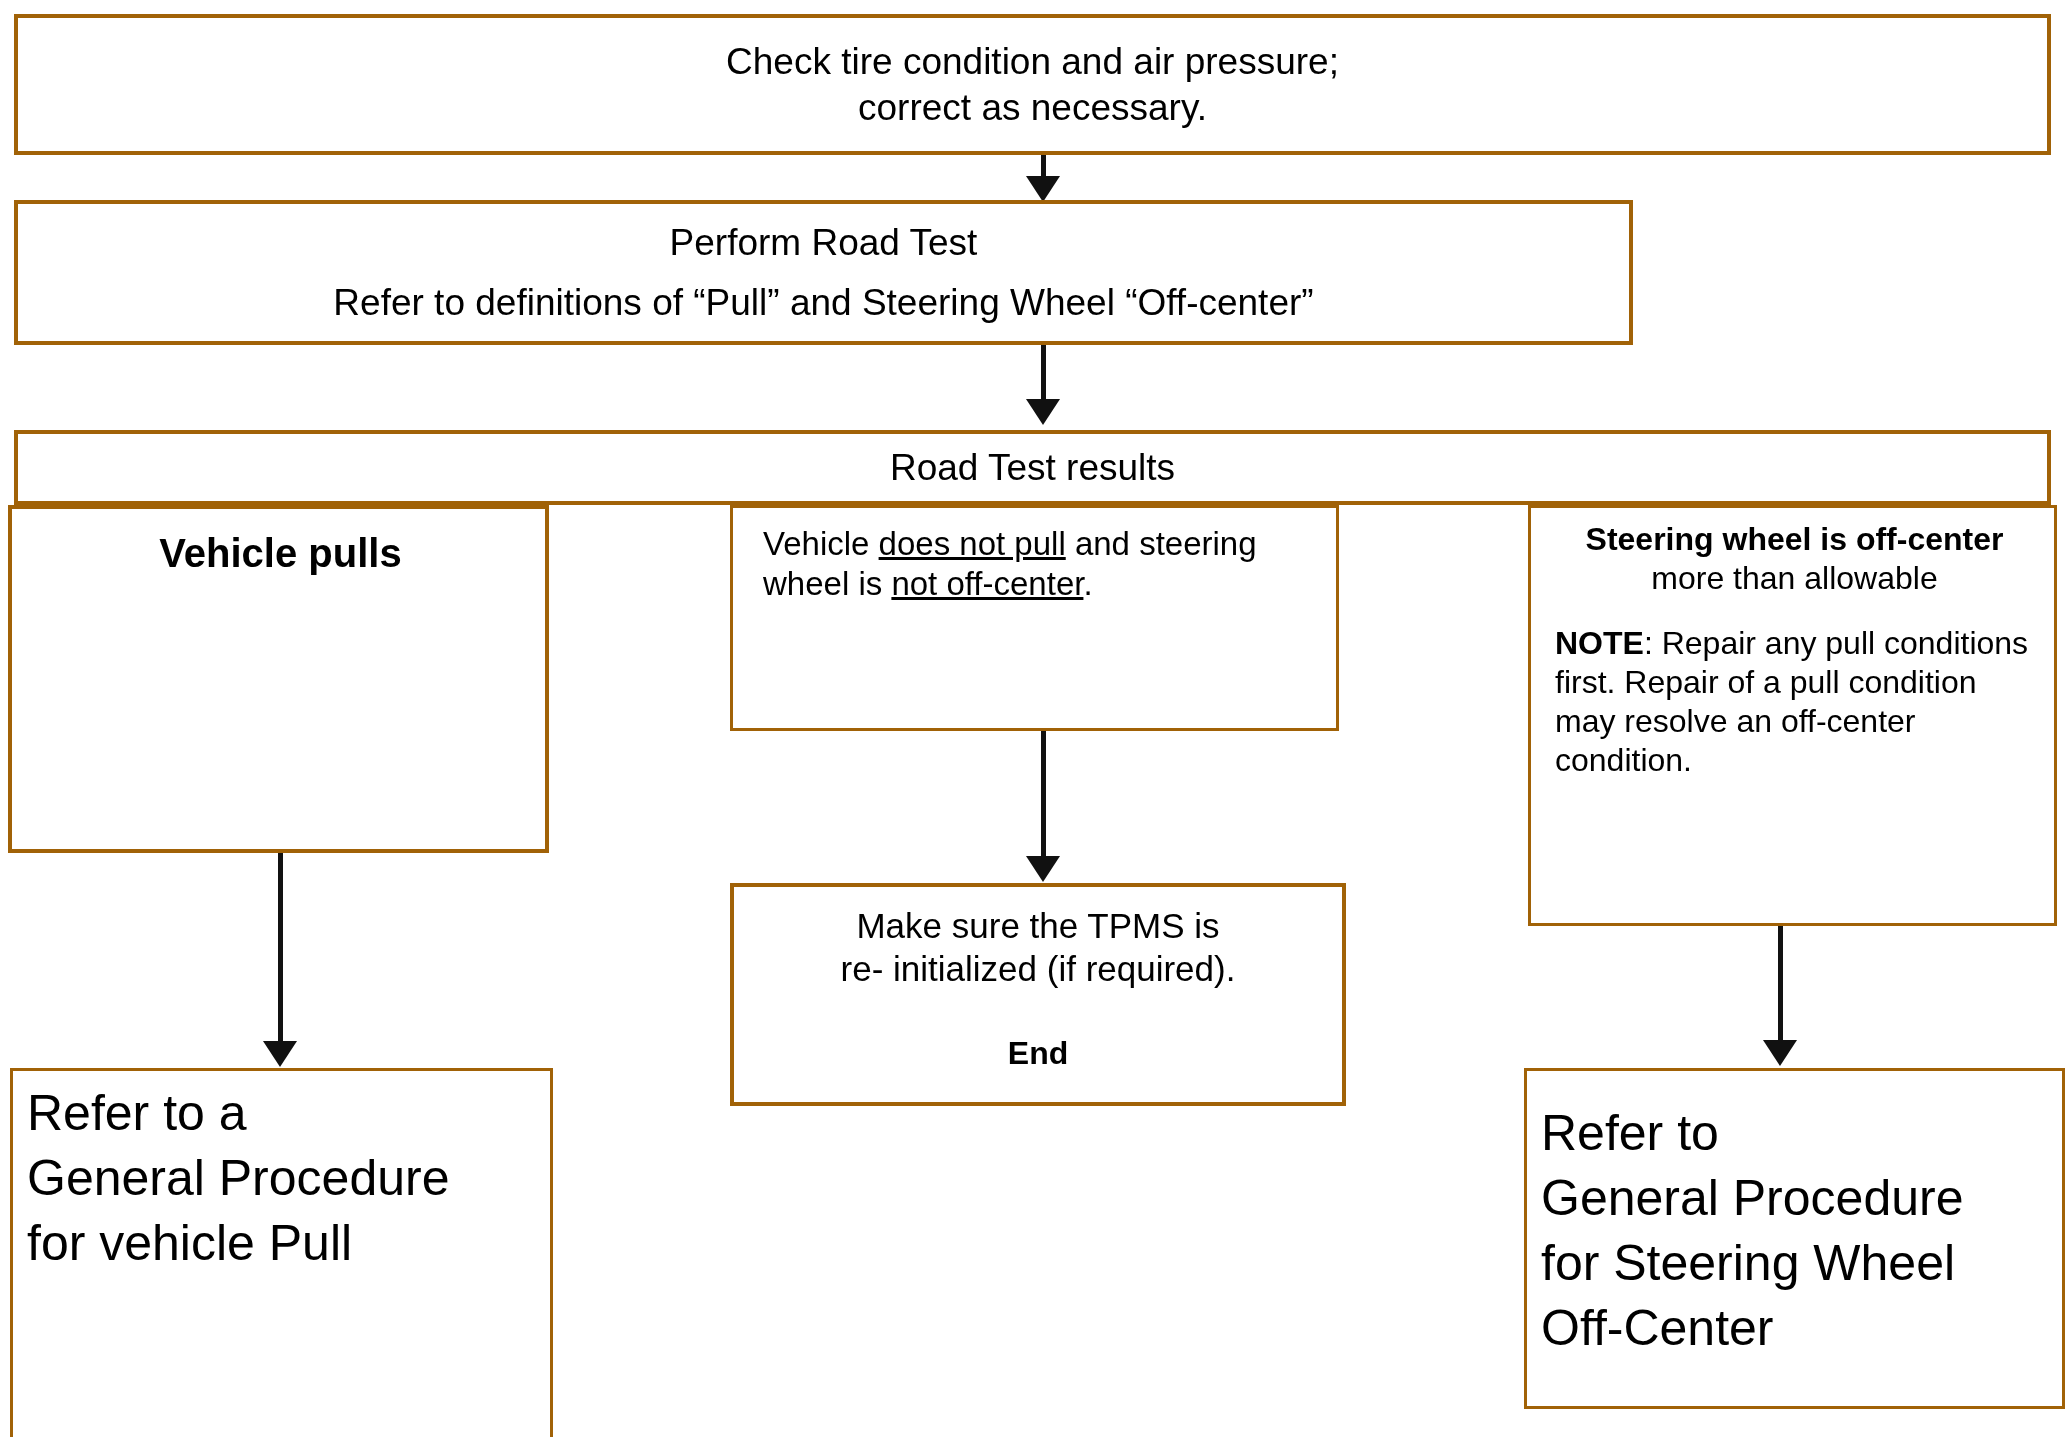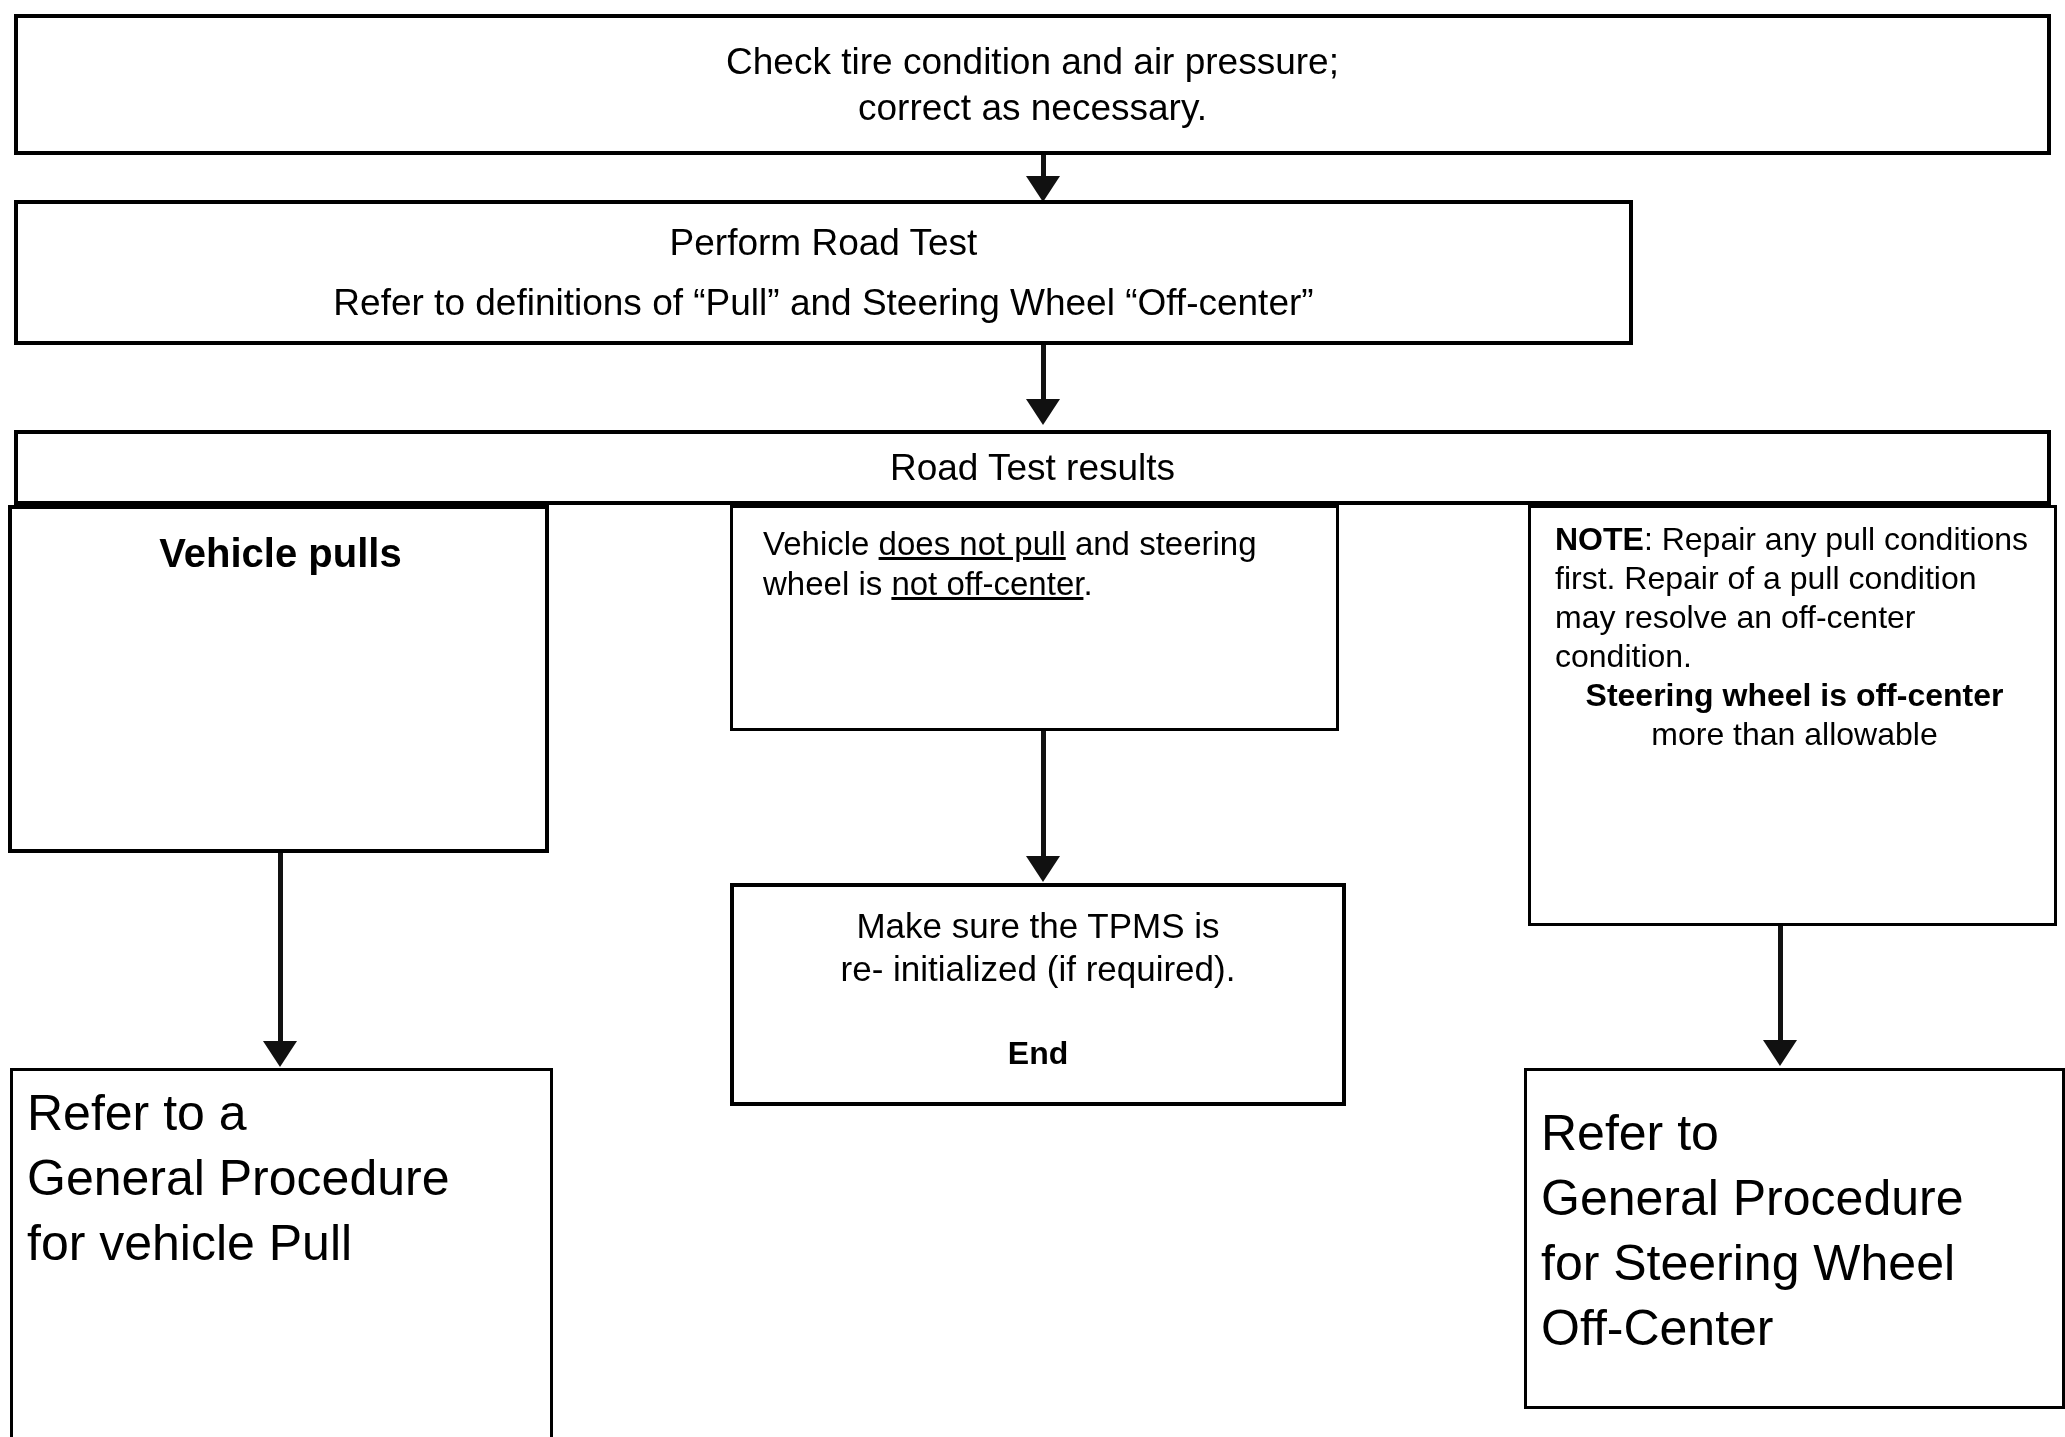--- a/index.html
+++ b/index.html
@@ -12,21 +12,21 @@
     width: 2065px;
     height: 1437px;
     background: #ffffff;
     font-family: "Liberation Sans", sans-serif;
     color: #000000;
     overflow: hidden;
   }
   .box {
     position: absolute;
     box-sizing: border-box;
-    border: 4px solid #000000;
+    border: 4px solid #a16207;
     background: #ffffff;
     display: flex;
     flex-direction: column;
     justify-content: center;
   }
   .box.thin { border-width: 3px; }
   .txt {
     display: block;
     line-height: 1.22;
     white-space: pre-line;
@@ -136,22 +136,22 @@
   <div class="conn vline" id="vl-4"></div>
   <div class="arrowhead" id="ah-4"></div>
 
   <div class="box thin" id="box-no-pull">
     <span class="txt l"><span>Vehicle </span><span class="u">does not pull</span><span> and steering wheel is </span><span class="u">not off-center</span><span>.</span></span>
   </div>
   <div class="conn vline" id="vl-3"></div>
   <div class="arrowhead" id="ah-3"></div>
 
   <div class="box thin" id="box-offcenter">
+    <span class="txt c head"><b>Steering wheel is off-center</b><span> more than allowable</span></span>
     <span class="txt l"><b>NOTE</b><span>: Repair any pull conditions first. Repair of a pull condition may resolve an off-center condition.</span></span>
-    <span class="txt c head"><b>Steering wheel is off-center</b><span> more than allowable</span></span>
   </div>
   <div class="conn vline" id="vl-5"></div>
   <div class="arrowhead" id="ah-5"></div>
 
   <div class="box" id="box-tpms">
     <span class="txt c">Make sure the TPMS is
 re- initialized (if required).</span>
     <span class="txt c b end">End</span>
   </div>
 

